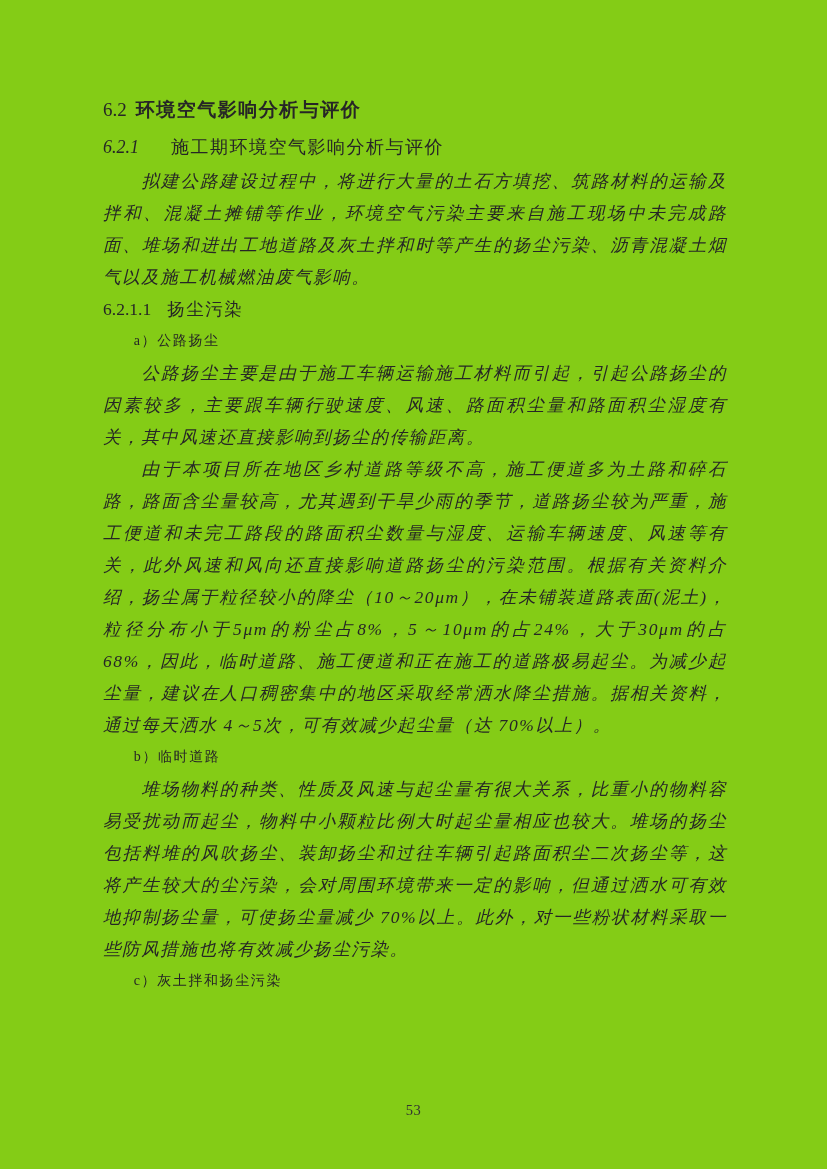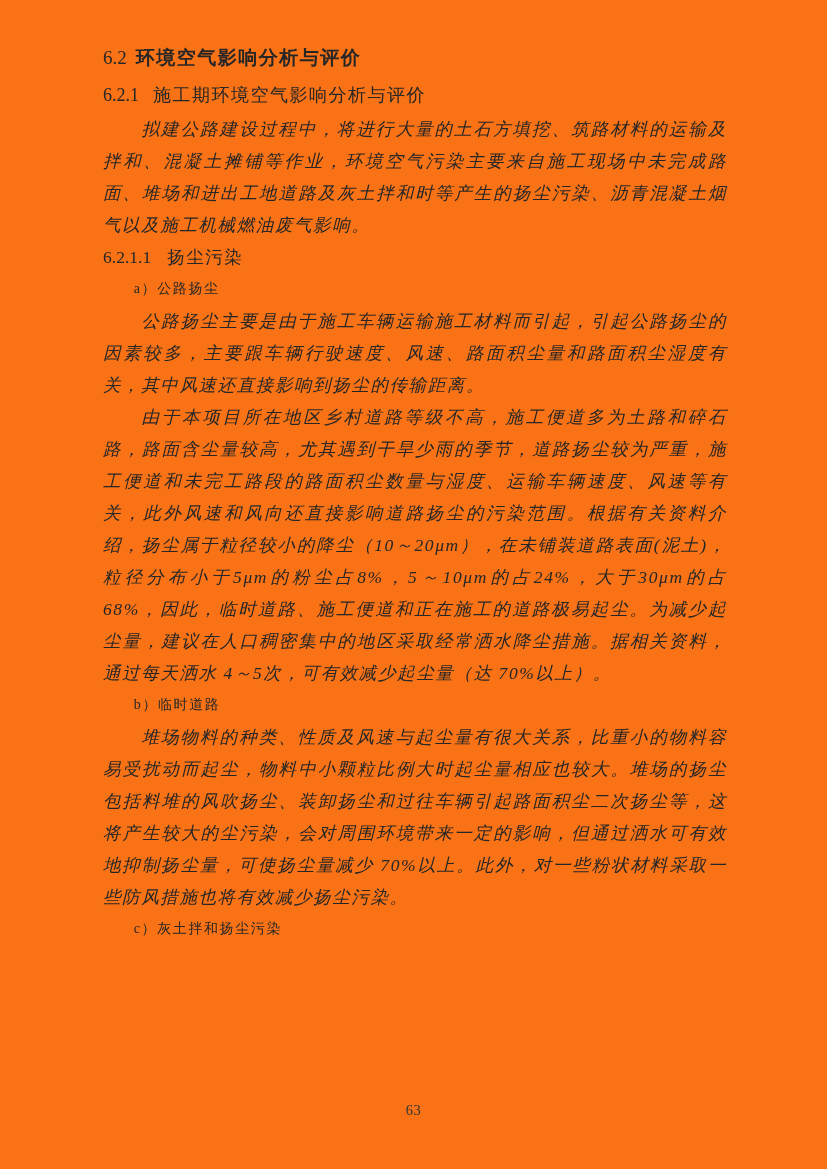--- a/index.html
+++ b/index.html
@@ -5,23 +5,23 @@
   html, body {
     margin: 0;
     padding: 0;
     background: #ffffff;
   }
   .page {
     position: relative;
     width: 827px;
     height: 1169px;
     margin: 0 auto;
-    background: #f97316;
+    background: #84cc16;
     box-sizing: border-box;
-    padding: 44px 100px 0 103px;
+    padding: 96px 100px 0 103px;
     color: #262626;
     font-family: "Liberation Serif", "DejaVu Serif", serif;
     overflow: hidden;
   }
   .h-main {
     font-family: "Liberation Sans", "DejaVu Sans", sans-serif;
     font-size: 19px;
     line-height: 27px;
     font-weight: bold;
     letter-spacing: 1.5px;
@@ -35,21 +35,22 @@
   }
   .h-sub {
     font-size: 18px;
     line-height: 30px;
     font-weight: normal;
     letter-spacing: 1.5px;
     margin: 0 0 3px 0;
   }
   .h-sub .h-num {
     letter-spacing: 0;
-    margin-right: 14px;
+    margin-right: 32px;
+    font-style: italic;
   }
   .h-minor {
     font-size: 17.5px;
     line-height: 32px;
     font-weight: normal;
     letter-spacing: 1.5px;
     margin: 0 0 0 0;
   }
   .h-minor .h-num {
     letter-spacing: 0;
@@ -102,15 +103,15 @@
 
   <p class="para">由于本项目所在地区乡村道路等级不高，施工便道多为土路和碎石路，路面含尘量较高，尤其遇到干旱少雨的季节，道路扬尘较为严重，施工便道和未完工路段的路面积尘数量与湿度、运输车辆速度、风速等有关，此外风速和风向还直接影响道路扬尘的污染范围。根据有关资料介绍，扬尘属于粒径较小的降尘（10～20μm），在未铺装道路表面(泥土)，粒径分布小于5μm的粉尘占8%，5～10μm的占24%，大于30μm的占 68%，因此，临时道路、施工便道和正在施工的道路极易起尘。为减少起尘量，建议在人口稠密集中的地区采取经常洒水降尘措施。据相关资料，通过每天洒水 4～5次，可有效减少起尘量（达 70%以上）。</p>
 
 
   <p class="list-label">b）临时道路</p>
 
   <p class="para">堆场物料的种类、性质及风速与起尘量有很大关系，比重小的物料容易受扰动而起尘，物料中小颗粒比例大时起尘量相应也较大。堆场的扬尘包括料堆的风吹扬尘、装卸扬尘和过往车辆引起路面积尘二次扬尘等，这将产生较大的尘污染，会对周围环境带来一定的影响，但通过洒水可有效地抑制扬尘量，可使扬尘量减少 70%以上。此外，对一些粉状材料采取一些防风措施也将有效减少扬尘污染。</p>
 
   <p class="list-label">c）灰土拌和扬尘污染</p>
 
-  <div class="page-number">63</div>
+  <div class="page-number">53</div>
 
 </div>
 
 </body></html>

